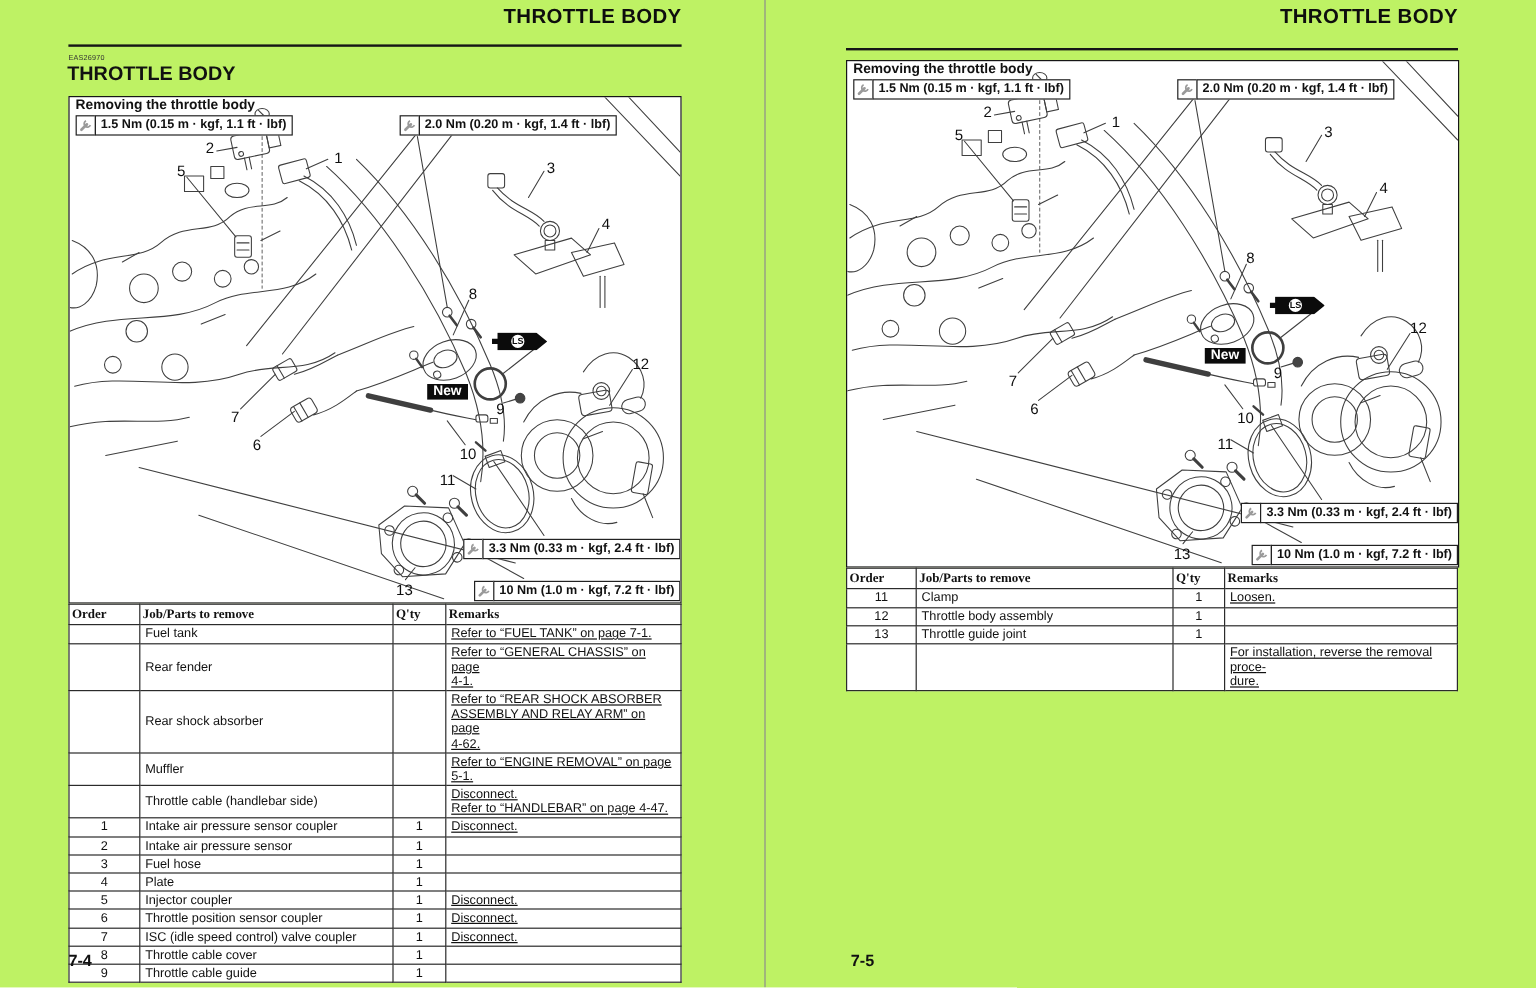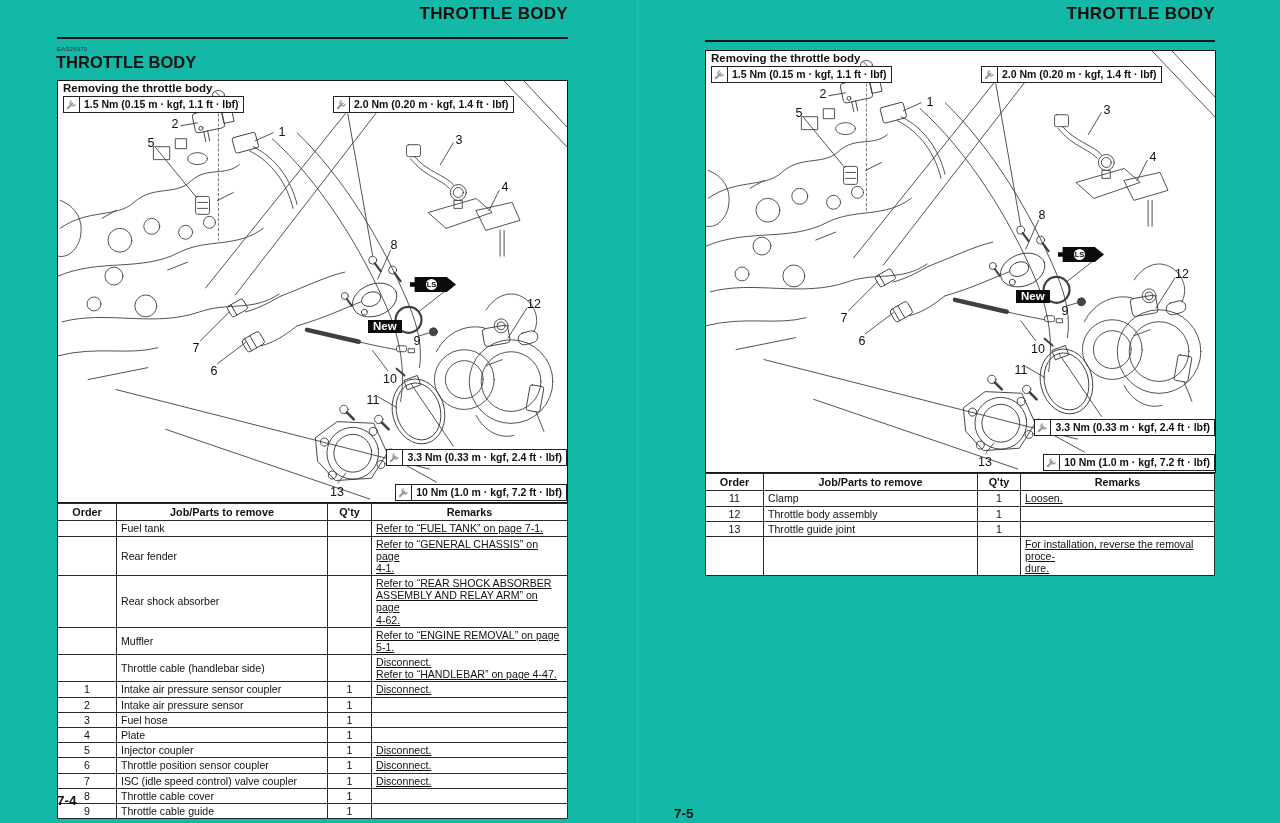--- a/index.html
+++ b/index.html
@@ -1,16 +1,16 @@
 <!DOCTYPE html>
 <html><head>
 <meta charset="utf-8">
 <style>
   html,body { margin:0; padding:0; background:#fff; }
-  .sheet { position:relative; width:1280px; height:823px; background:#14b8a6; overflow:hidden;
+  .sheet { position:relative; width:1280px; height:823px; background:#bef264; overflow:hidden;
            font-family:"Liberation Sans","DejaVu Sans",sans-serif; color:#111; }
   .divider { position:absolute; left:637px; top:0; width:1px; height:823px; background:#8d8d8d; }
 
   .running-header { position:absolute; font-size:17px; font-weight:bold; letter-spacing:.3px; color:#0e0e0e; }
   .rh-left  { top:4px; left:57px;  width:511px; text-align:right; }
   .rh-right { top:4px; left:705px; width:510px; text-align:right; }
   .rule { position:absolute; height:2px; background:#161616; }
   .rule-left  { left:57px;  top:37px; width:511px; }
   .rule-right { left:705px; top:40px; width:510px; }
 
@@ -25,41 +25,41 @@
   .diagram-art { position:absolute; left:0; top:0; width:100%; height:100%; z-index:1; }
   .diagram-overlay { position:absolute; left:0; top:0; width:100%; height:100%; z-index:2; }
 
   .torque-callout { position:absolute; display:flex; align-items:stretch; height:17px; z-index:4; }
   .tc-icon { width:17px; border:1.3px solid #222; box-sizing:border-box; background:#fff;
              display:flex; align-items:center; justify-content:center; }
   .tc-text { border:1.3px solid #222; box-sizing:border-box; margin-left:-1px; padding:0 4px;
              font-size:10.5px; font-weight:bold; line-height:14px; white-space:nowrap; background:#fff; }
   .part-label { position:absolute; transform:translate(-50%,-50%); font-size:12.5px; color:#0e0e0e;
                 line-height:1; z-index:3; }
-  .new-badge { position:absolute; left:310px; top:239px; background:#0b0b0b; color:#fff;
+  .new-badge { position:absolute; left:298px; top:239px; background:#0b0b0b; color:#fff;
                font-size:11.5px; font-weight:bold; padding:0 5px 1px; z-index:3; }
   .ls-badge { position:absolute; left:352px; top:196px; width:46px; height:15px; background:#0b0b0b;
               clip-path:polygon(0 35%,10% 35%,10% 0,80% 0,100% 50%,80% 100%,10% 100%,10% 65%,0 65%);
               display:flex; align-items:center; justify-content:center; z-index:3; }
   .ls-circle { width:11px; height:11px; border-radius:50%; background:#fff; color:#0b0b0b;
                font-size:7.5px; font-weight:bold; display:flex; align-items:center; justify-content:center;
                margin-left:-3px; }
 
   .parts-table { position:absolute; border-collapse:collapse; table-layout:fixed; background:#fff;
                  font-size:10.6px; line-height:1.15; }
   .pt-left  { left:57px;  top:503px; width:511px; }
   .pt-right { left:705px; top:473px; width:510px; }
   .parts-table th, .parts-table td { border:1px solid #2b2b2b; padding:1px 4px; vertical-align:middle; }
-  .parts-table th { font-weight:bold; text-align:center; font-size:10.8px; padding:2px; }
+  .parts-table th { font-weight:bold; text-align:left; font-size:10.8px; padding:2px;font-family:Liberation Serif, serif; }
   .parts-table td.col-order, .parts-table td.col-qty { text-align:center; }
   .parts-table td.col-remarks { white-space:pre-line;text-decoration:underline; }
 
   .page-footer { position:absolute; top:793px; font-size:13.5px; font-weight:bold; }
   .pf-left  { left:57px;  width:511px; }
-  .pf-right { left:674px; width:510px;margin-top:13px; }
+  .pf-right { left:709px; width:510px; }
 </style>
 </head>
 <body>
 
 <svg width="0" height="0" style="position:absolute" aria-hidden="true">
   <defs>
     <g id="exploded-art" fill="none" stroke="#3f3f3f" stroke-width="0.9" stroke-linecap="round" stroke-linejoin="round">
 
       <path d="M302,16 L148,208"></path>
         <path d="M332,16 L178,215"></path>

